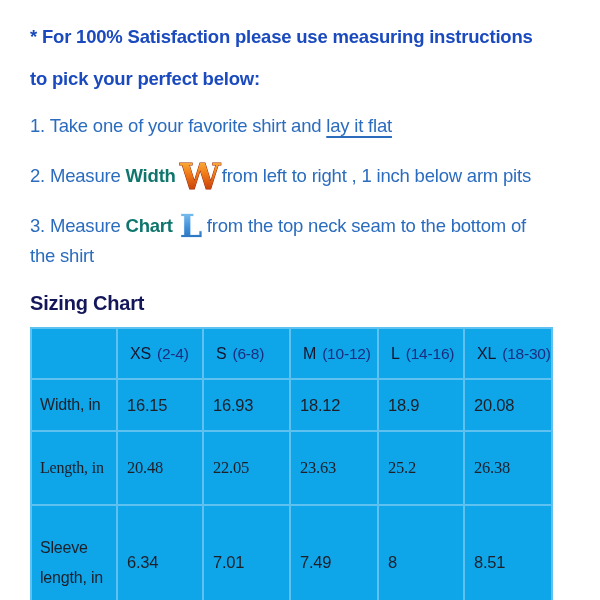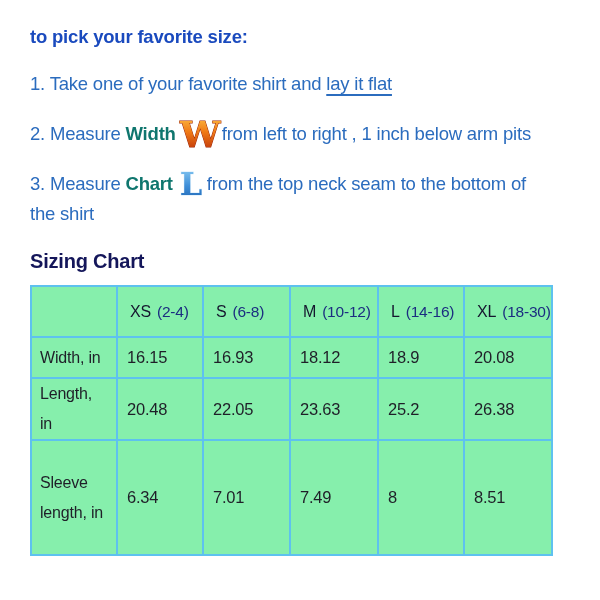--- a/index.html
+++ b/index.html
@@ -27,39 +27,40 @@
     margin:8px 0 4px 0; color:#14165a; font-weight:bold;
     font-size:20px; letter-spacing:-0.2px; line-height:24px;
   }
   table.sizing {
     border-collapse:collapse; table-layout:fixed;
     width:521px; margin-top:12px;
     font-size:16px; letter-spacing:-0.2px; color:#1f1f28;
   }
   table.sizing th, table.sizing td {
     border:2px solid #5ec1ef; vertical-align:middle;
-    background:#86efac; font-weight:normal; text-align:left;
+    background:#0ea5e9; font-weight:normal; text-align:left;
   }
   tr.head-row { height:51px; }
-  tr.row-width { height:41px; }
-  tr.row-length { height:56px; }
+  tr.row-width { height:52px; }
+  tr.row-length { height:74px;font-family:Liberation Serif, serif; }
   tr.row-sleeve { height:115px; }
   th.colhead { padding:0 0 0 12px; white-space:nowrap; }
   th.colhead .sz { color:#15162e; }
   th.colhead .rg { color:#1b2d80; margin-left:6px; font-size:15.5px; }
   td.rowlabel { padding:0 12px 0 8px; line-height:30px; color:#1f1f28; }
   td.val { padding:0 4px 0 9px; font-size:16.5px; white-space:nowrap; }
 </style>
 </head>
 <body>
 
 <div>
 
   <p class="intro">
-    <span class="intro-line">to pick your favorite size:</span>
+    <span class="intro-line">* For 100% Satisfaction please use measuring instructions</span>
+    <span class="intro-line">to pick your perfect below:</span>
   </p>
 
   <div class="step nowrap"><span>1. Take one of your favorite shirt and </span><span class="u">lay it flat</span></div>
 
   <div class="step nowrap"><span>2. Measure </span><b>Width</b><svg class="icon-w" width="36" height="38" viewBox="0 0 36 38">
         <defs>
           <linearGradient id="wg" x1="0" y1="0" x2="0" y2="1">
             <stop offset="0" stop-color="#ffc94d"></stop>
             <stop offset="0.45" stop-color="#f07a16"></stop>
             <stop offset="1" stop-color="#b42607"></stop>

